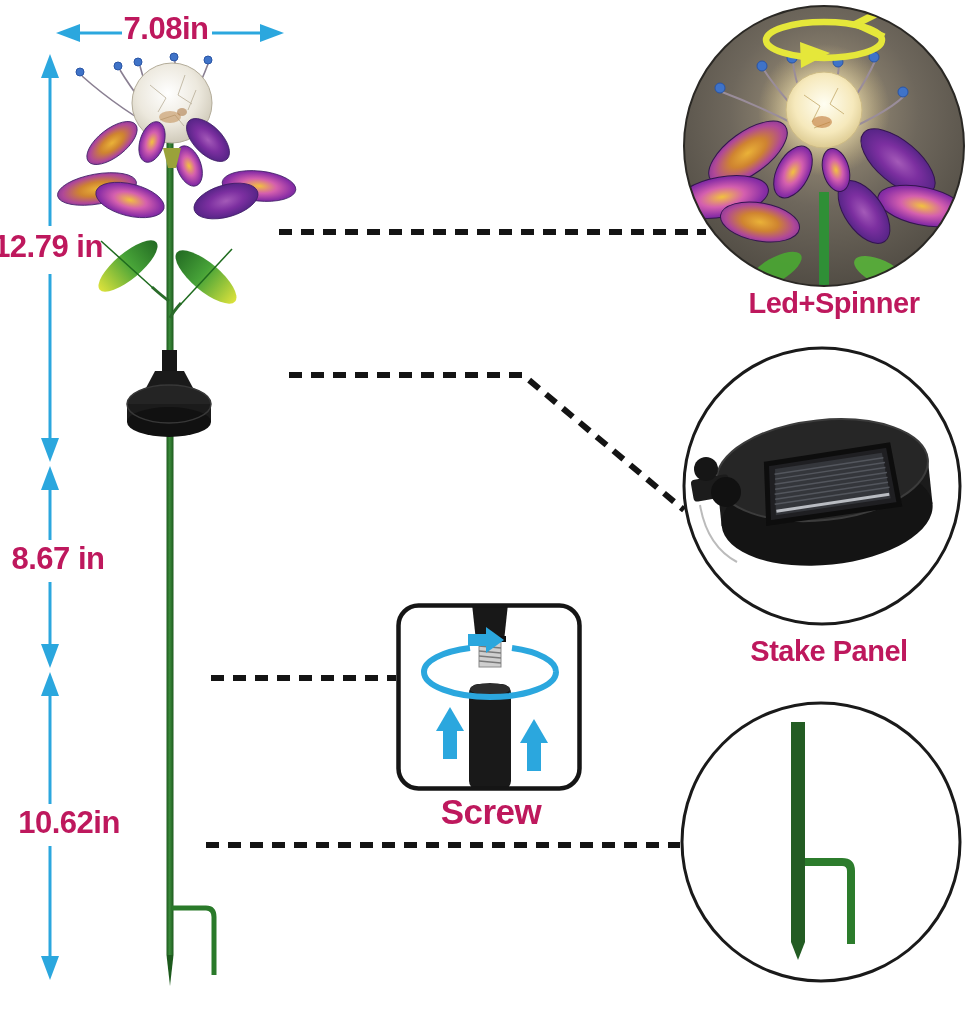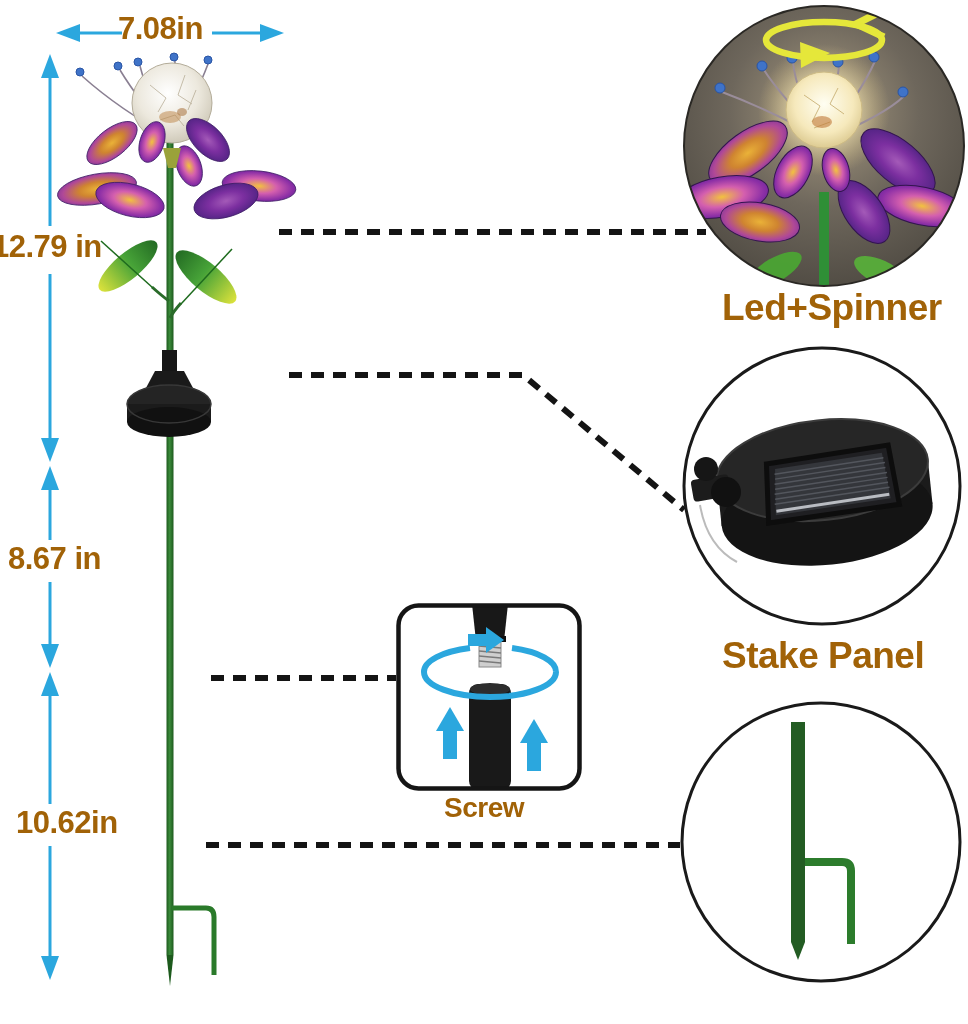--- a/index.html
+++ b/index.html
@@ -2,32 +2,32 @@
 <html><head>
 <meta charset="utf-8">
 <style>
   html,body{margin:0;padding:0;background:#ffffff;}
   .canvas{
     position:relative;width:968px;height:1024px;background:#ffffff;
     font-family:"Liberation Sans",sans-serif;overflow:hidden;
   }
   svg.art{position:absolute;left:0;top:0;}
   .label{
-    position:absolute;color:#a16207;font-weight:700;white-space:nowrap;
-    text-align:left;line-height:1.1;
+    position:absolute;color:#be185d;font-weight:700;white-space:nowrap;
+    text-align:center;line-height:1.1;
   }
   .dim-label{font-size:31px;letter-spacing:-0.5px;}
   .dim-width{left:118px;top:12px;width:96px;font-size:31px;}
   .dim-upper{left:-8px;top:230px;width:112px;}
   .dim-middle{left:8px;top:542px;width:100px;}
   .dim-stake{left:16px;top:806px;width:106px;}
-  .callout-label{font-size:37px;letter-spacing:-0.5px;}
+  .callout-label{font-size:29px;letter-spacing:-0.5px;}
   .lbl-led{left:722px;top:288px;width:224px;}
   .lbl-solar{left:722px;top:636px;width:214px;}
-  .lbl-screw{left:444px;top:793px;width:124px;font-size:28px;}
+  .lbl-screw{left:429px;top:793px;width:124px;font-size:35px;}
   .lbl-stake{left:754px;top:988px;width:150px;}
 </style>
 </head>
 <body>
 
 <div class="canvas">
 
 <svg class="art" width="968" height="1024" viewBox="0 0 968 1024">
   <defs>
     <radialGradient id="globeGrad" cx="45%" cy="38%" r="70%">

